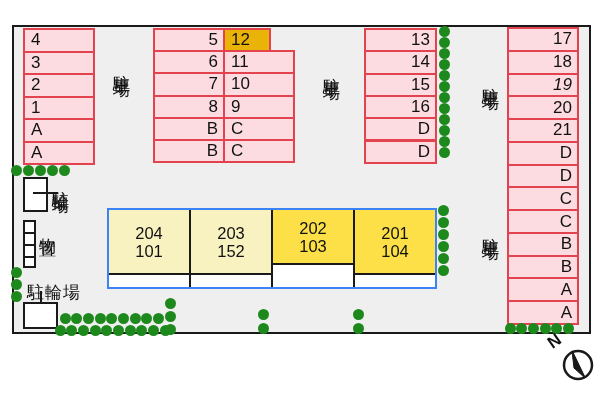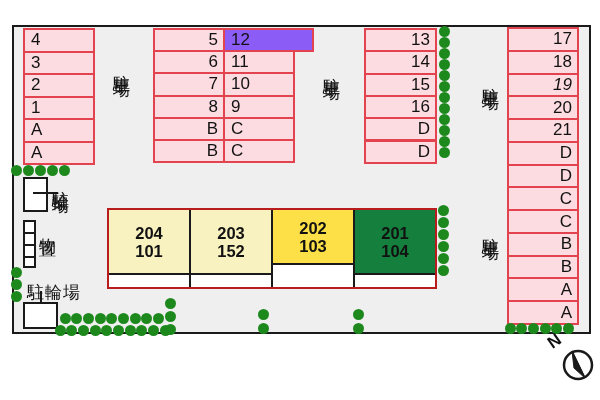--- a/index.html
+++ b/index.html
@@ -6,21 +6,21 @@
   .scene{position:relative;width:600px;height:400px;background:#ffffff;overflow:hidden;
          font-family:"Liberation Sans","DejaVu Sans",sans-serif;}
   .site-border{position:absolute;box-sizing:border-box;border:2.5px solid #1a1a1a;background:#efefef;}
   .stall{position:absolute;box-sizing:border-box;border:2px solid #e2434f;background:#fcdbe1;
          display:flex;align-items:center;color:#111;font-size:17px;}
   .stall.al{justify-content:flex-start;padding-left:6px;}
   .stall.ar{justify-content:flex-end;padding-right:5px;}
   .vlabel{position:absolute;writing-mode:vertical-rl;text-orientation:upright;
           color:#111;font-size:17px;letter-spacing:3px;line-height:18px;white-space:nowrap;}
   .hlabel{position:absolute;color:#111;font-size:17px;letter-spacing:1px;white-space:nowrap;}
-  .building{position:absolute;box-sizing:border-box;border:2px solid #b91c1c;background:#ffffff;display:flex;font-weight:bold;}
+  .building{position:absolute;box-sizing:border-box;border:2px solid #3b82f6;background:#ffffff;display:flex;}
   .unit{flex:1;display:flex;flex-direction:column;}
   .unit + .unit{border-left:2px solid #1a1a1a;}
   .unit-body{box-sizing:border-box;border-bottom:2px solid #1a1a1a;
              display:flex;flex-direction:column;align-items:center;justify-content:center;
              color:#111;font-size:16.5px;line-height:18px;text-align:center;}
   .unit-porch{background:#ffffff;}
   .structure{position:absolute;box-sizing:border-box;border:2px solid #1a1a1a;background:#ffffff;}
   .sline{position:absolute;background:#1a1a1a;}
   .sdiv{position:absolute;left:0;right:0;height:2px;background:#1a1a1a;}
   .dot{position:absolute;border-radius:50%;}
@@ -41,21 +41,21 @@
       <div class="stall al" style="left: 23px; top: 73px; width: 72px; height: 24.5px; background: rgb(252, 219, 225); border-color: rgb(226, 67, 79);">2</div>
       <div class="stall al" style="left: 23px; top: 95.5px; width: 72px; height: 24.5px; background: rgb(252, 219, 225); border-color: rgb(226, 67, 79);">1</div>
       <div class="stall al" style="left: 23px; top: 118px; width: 72px; height: 24.5px; background: rgb(252, 219, 225); border-color: rgb(226, 67, 79);">A</div>
       <div class="stall al" style="left: 23px; top: 140.5px; width: 72px; height: 24.5px; background: rgb(252, 219, 225); border-color: rgb(226, 67, 79);">A</div>
       <div class="stall ar" style="left: 153px; top: 28px; width: 72px; height: 24.2px; background: rgb(252, 219, 225); border-color: rgb(226, 67, 79);">5</div>
       <div class="stall ar" style="left: 153px; top: 50.2px; width: 72px; height: 24.2px; background: rgb(252, 219, 225); border-color: rgb(226, 67, 79);">6</div>
       <div class="stall ar" style="left: 153px; top: 72.4px; width: 72px; height: 24.2px; background: rgb(252, 219, 225); border-color: rgb(226, 67, 79);">7</div>
       <div class="stall ar" style="left: 153px; top: 94.6px; width: 72px; height: 24.2px; background: rgb(252, 219, 225); border-color: rgb(226, 67, 79);">8</div>
       <div class="stall ar" style="left: 153px; top: 116.8px; width: 72px; height: 24.2px; background: rgb(252, 219, 225); border-color: rgb(226, 67, 79);">B</div>
       <div class="stall ar" style="left: 153px; top: 139px; width: 72px; height: 24.2px; background: rgb(252, 219, 225); border-color: rgb(226, 67, 79);">B</div>
-      <div class="stall al" style="left: 223px; top: 28px; width: 91px; height: 24.2px; background: #8b5cf6; border-color: rgb(226, 67, 79);">12</div>
+      <div class="stall al" style="left: 223px; top: 28px; width: 48px; height: 24.2px; background: #eab308; border-color: rgb(226, 67, 79);">12</div>
       <div class="stall al" style="left: 223px; top: 50.2px; width: 72px; height: 24.2px; background: rgb(252, 219, 225); border-color: rgb(226, 67, 79);">11</div>
       <div class="stall al" style="left: 223px; top: 72.4px; width: 72px; height: 24.2px; background: rgb(252, 219, 225); border-color: rgb(226, 67, 79);">10</div>
       <div class="stall al" style="left: 223px; top: 94.6px; width: 72px; height: 24.2px; background: rgb(252, 219, 225); border-color: rgb(226, 67, 79);">9</div>
       <div class="stall al" style="left: 223px; top: 116.8px; width: 72px; height: 24.2px; background: rgb(252, 219, 225); border-color: rgb(226, 67, 79);">C</div>
       <div class="stall al" style="left: 223px; top: 139px; width: 72px; height: 24.2px; background: rgb(252, 219, 225); border-color: rgb(226, 67, 79);">C</div>
       <div class="stall ar" style="left: 364px; top: 28px; width: 73px; height: 24.3px; background: rgb(252, 219, 225); border-color: rgb(226, 67, 79);">13</div>
       <div class="stall ar" style="left: 364px; top: 50.3px; width: 73px; height: 24.3px; background: rgb(252, 219, 225); border-color: rgb(226, 67, 79);">14</div>
       <div class="stall ar" style="left: 364px; top: 72.6px; width: 73px; height: 24.3px; background: rgb(252, 219, 225); border-color: rgb(226, 67, 79);">15</div>
       <div class="stall ar" style="left: 364px; top: 94.9px; width: 73px; height: 24.3px; background: rgb(252, 219, 225); border-color: rgb(226, 67, 79);">16</div>
       <div class="stall ar" style="left: 364px; top: 117.2px; width: 73px; height: 24.3px; background: rgb(252, 219, 225); border-color: rgb(226, 67, 79);">D</div>
@@ -91,21 +91,21 @@
           <div class="unit-porch" style="height: 12px;"></div>
         </div>
         <div class="unit">
           <div class="unit-body" style="height: 55px; background: #fde047;">
             <div>202</div>
             <div>103</div>
           </div>
           <div class="unit-porch" style="height: 12px;"></div>
         </div>
         <div class="unit">
-          <div class="unit-body" style="height: 65px; background: #15803d;">
+          <div class="unit-body" style="height: 65px; background: #fde047;">
             <div>201</div>
             <div>104</div>
           </div>
           <div class="unit-porch" style="height: 12px;"></div>
         </div>
       </div>
     </div>
   <div id="structures-root">
       <div class="structure" style="left: 23px; top: 177px; width: 25px; height: 35px;"></div>
       <div class="sline" style="left: 33px; top: 192px; width: 25px; height: 2px;"></div>

